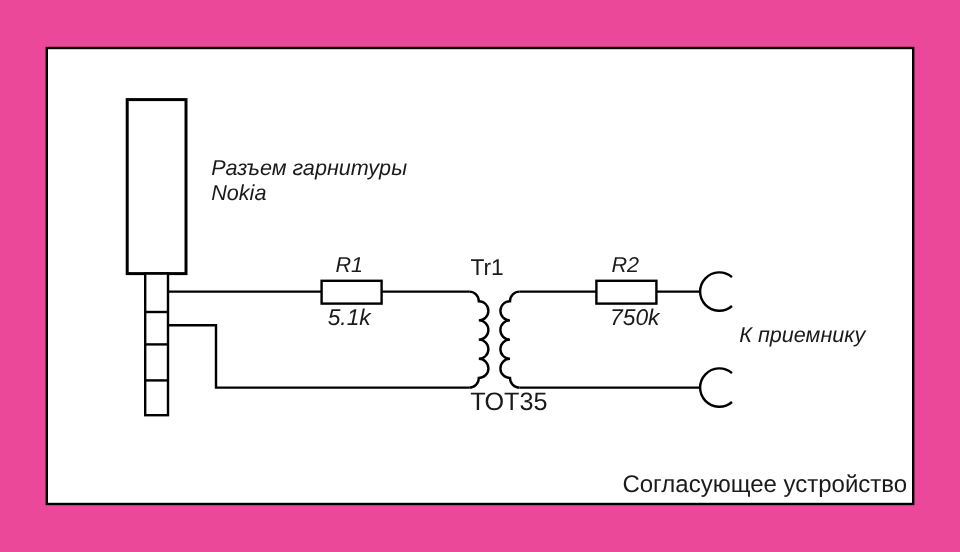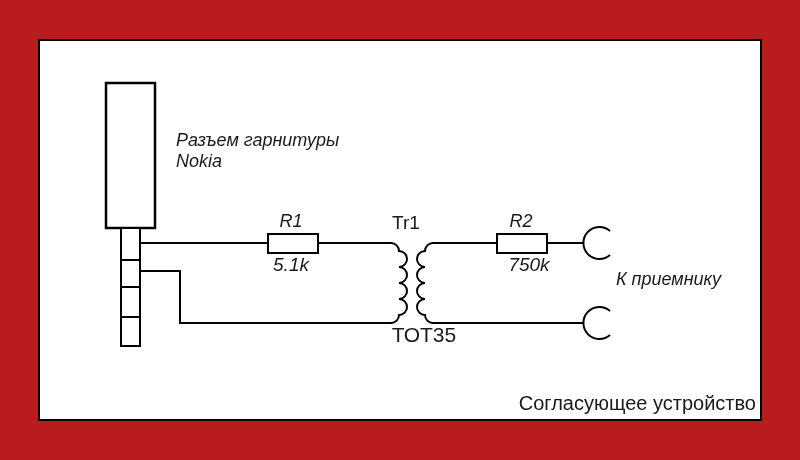--- a/index.html
+++ b/index.html
@@ -4,21 +4,21 @@
 <style>
   html, body {
     margin: 0;
     padding: 0;
     background: #ffffff;
   }
   #screen {
     position: relative;
     width: 800px;
     height: 460px;
-    background: #b91c1c;
+    background: #ec4899;
     font-family: "Liberation Sans", sans-serif;
     overflow: hidden;
   }
   svg text {
     fill: #1a1a1a;
     font-family: "Liberation Sans", sans-serif;
   }
   .lbl-italic  { font-style: italic; font-size: 18px; }
   .lbl-value   { font-style: italic; font-size: 19px; }
   .lbl-plain   { font-style: normal; font-size: 19px; }

